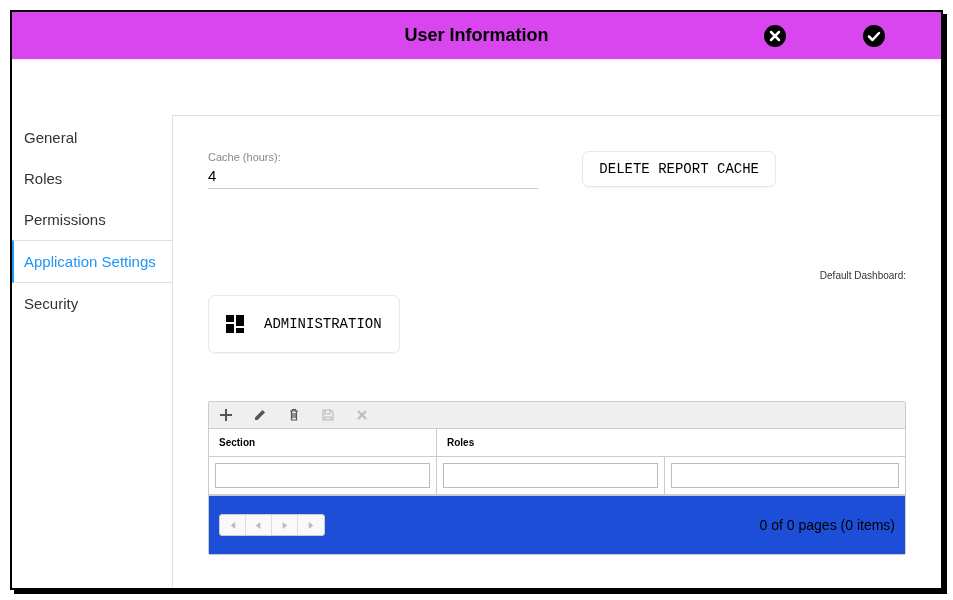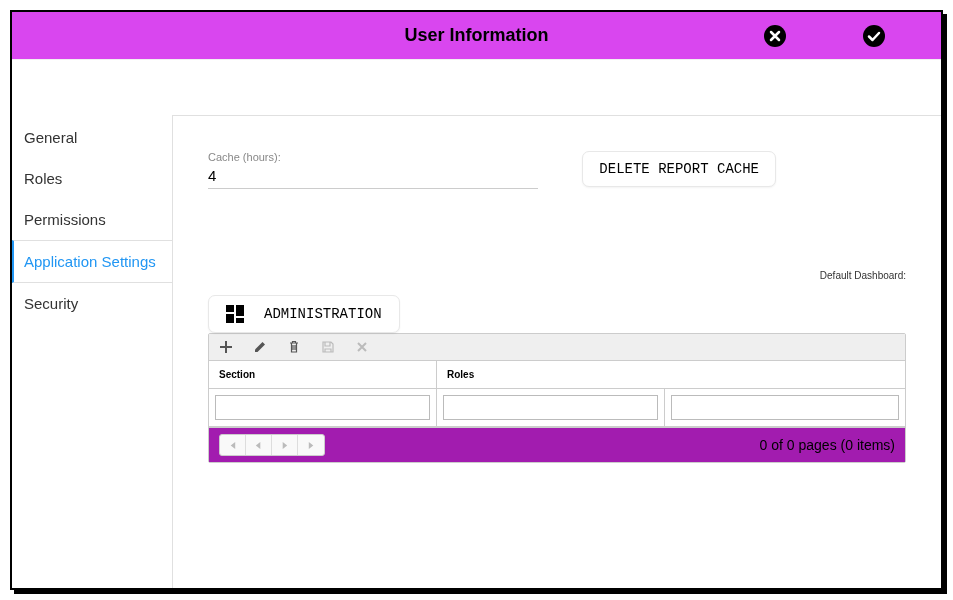--- a/index.html
+++ b/index.html
@@ -117,21 +117,22 @@
     .section-label {
       font-size: 10px;
       color: #333;
       margin-bottom: 14px;
       text-align: right;
     }
     .dashboard-btn {
       display: inline-flex;
       align-items: center;
       gap: 20px;
-      padding: 9px 17px;
+      padding: 19px 17px;
+      margin-bottom: 48px;
     }
     .dashboard-icon { width: 18px; height: 18px; }
     .grid {
       border: 1px solid #ccc;
       border-radius: 2px;
     }
     .grid-toolbar {
       background: #efefef;
       border-bottom: 1px solid #ccc;
       padding: 6px 10px;
@@ -178,23 +179,23 @@
       padding: 4px;
       font-size: 13px;
       outline: none;
     }
     .grid-empty {
       padding: 2px 4px;
       font-size: 14px;
       color: #333;
     }
     .grid-footer {
-      background: #a21caf;
+      background: #1d4ed8;
       border-top: 1px solid #ccc;
-      padding: 6px 10px;
+      padding: 18px 10px;
       display: flex;
       align-items: center;
       justify-content: space-between;
       font-size: 14px;
     }
     .pager {
       display: flex;
       border: 1px solid #ccc;
       border-radius: 3px;
       background: #f9f9f9;

